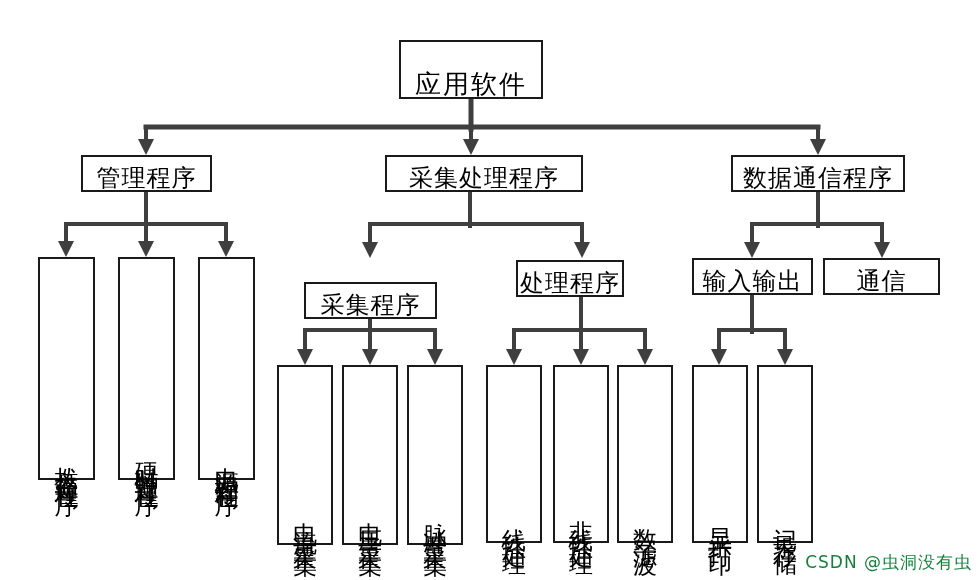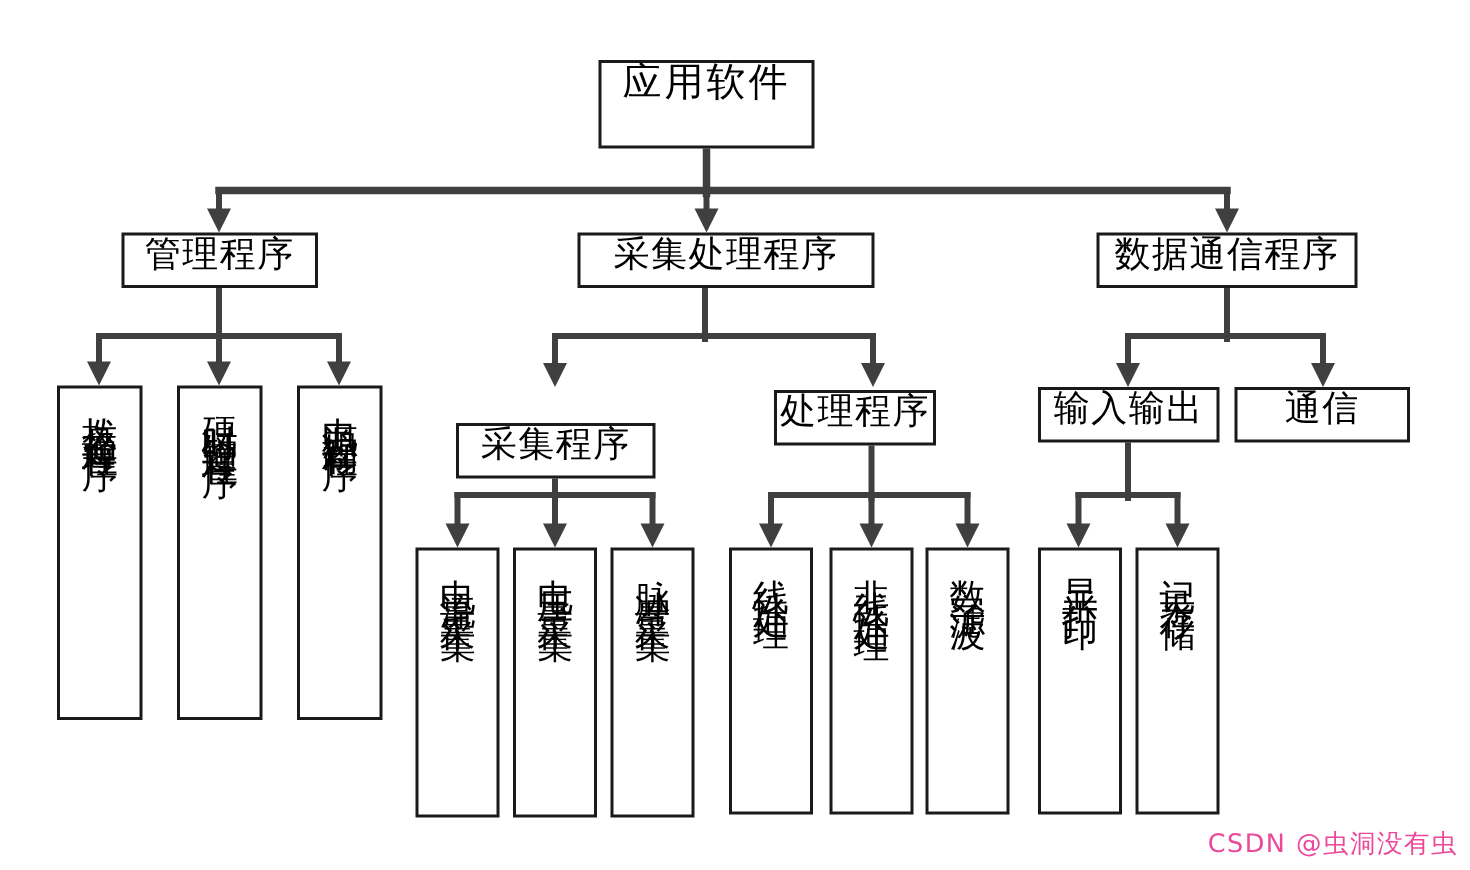--- a/index.html
+++ b/index.html
@@ -3,30 +3,30 @@
 <meta charset="utf-8">
 <style>
   html,body{margin:0;padding:0;background:#ffffff;}
   #stage{
     position:relative;width:980px;height:580px;background:#ffffff;overflow:hidden;
     font-family:"DejaVu Sans","Liberation Sans",sans-serif;color:#000000;
   }
   #connectors{position:absolute;left:0;top:0;width:980px;height:580px;}
   .node{
     position:absolute;box-sizing:border-box;border:2px solid #1a1a1a;background:#ffffff;
-    display:flex;align-items:flex-start;justify-content:center;
+    display:flex;align-items:flex-end;justify-content:center;
   }
   .node span{display:block;line-height:1;white-space:nowrap;}
   .hbox span{font-size:24px;letter-spacing:1px;}
   .rootbox span{font-size:26px;letter-spacing:2px;}
   .vbox span{writing-mode:vertical-rl;text-orientation:upright;font-size:24px;}
   .vtall span{letter-spacing:5px;}
   .vshort span{letter-spacing:8px;}
   #watermark{
-    position:absolute;right:8px;bottom:6px;font-size:17px;color:#ec4899;letter-spacing:1px;
+    position:absolute;right:8px;bottom:6px;font-size:17px;color:#15803d;letter-spacing:1px;
   }
 </style>
 </head>
 <body>
 
 <div id="stage">
 
   <svg id="connectors" viewBox="0 0 980 580" xmlns="http://www.w3.org/2000/svg">
 
     <g stroke="#3f3f3f" fill="#3f3f3f" stroke-linecap="square">

